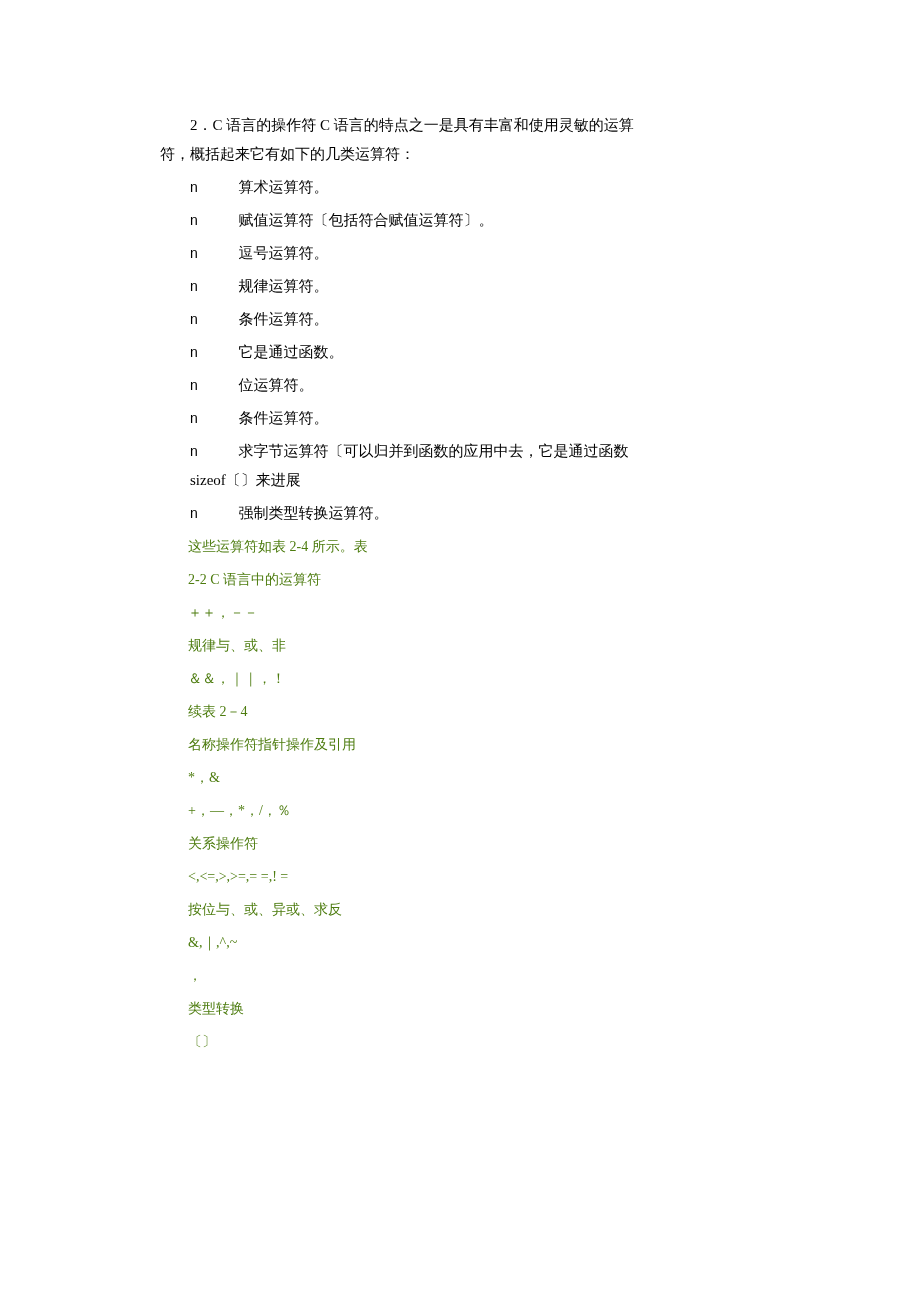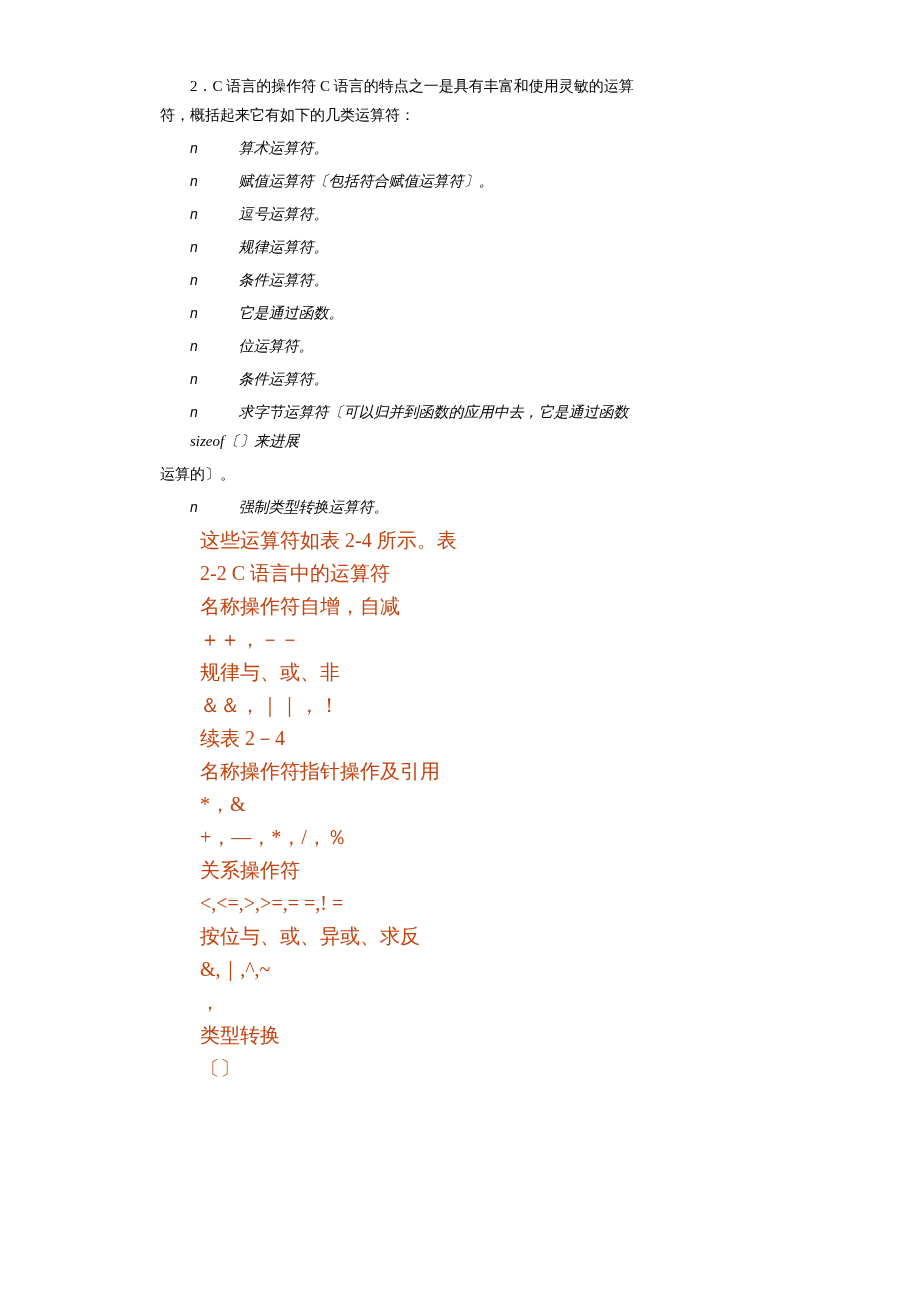--- a/index.html
+++ b/index.html
@@ -3,52 +3,51 @@
   <meta charset="utf-8">
   <style>
     body {
       margin: 0;
       padding: 0;
       background: #ffffff;
       font-family: "SimSun", "宋体", serif;
       width: 920px;
     }
     .page {
-      padding: 72px 120px 60px 160px;
+      padding: 111px 120px 60px 160px;
       box-sizing: border-box;
       width: 776px;
     }
     .para {
       font-size: 15px;
       line-height: 29px;
       color: #000000;
       margin: 0 0 4px 0;
       text-align: left;
     }
     .first-line-indent {
       text-indent: 2em;
     }
     .bullet-line {
       font-size: 15px;
       line-height: 29px;
       color: #000000;
       margin: 0 0 4px 0;
       padding-left: 2em;
-      font-style: italic;
     }
     .bullet-marker {
       font-family: Arial, sans-serif;
       font-size: 14px;
       display: inline-block;
       width: 3.2em;
     }
     .plain-line {
-      font-size: 20px;
+      font-size: 14px;
       line-height: 29px;
-      color: #c2410c;
+      color: #4d7c0f;
       margin: 0 0 4px 0;
       padding-left: 2em;
     }
   </style>
 </head>
 <body>
 
 <div class="page">
 
   <p class="para first-line-indent">2．C 语言的操作符 C 语言的特点之一是具有丰富和使用灵敏的运算符，概括起来它有如下的几类运算符：</p>
@@ -83,30 +82,28 @@
   </p>
   <p class="bullet-line">
     <span class="bullet-marker">n</span>
     <span>条件运算符。</span>
   </p>
 
   <p class="bullet-line" style="padding-left:2em;">
     <span class="bullet-marker">n</span>
     <span>求字节运算符〔可以归并到函数的应用中去，它是通过函数 sizeof〔〕来进展</span>
   </p>
-  <p class="para" style="padding-left:0;">运算的〕。</p>
 
   <p class="bullet-line">
     <span class="bullet-marker">n</span>
     <span>强制类型转换运算符。</span>
   </p>
 
   <p class="plain-line">这些运算符如表 2-4 所示。表</p>
   <p class="plain-line">2-2 C 语言中的运算符</p>
-  <p class="plain-line">名称操作符自增，自减</p>
   <p class="plain-line">＋＋，－－</p>
   <p class="plain-line">规律与、或、非</p>
   <p class="plain-line">＆＆，｜｜，！</p>
   <p class="plain-line">续表 2－4</p>
   <p class="plain-line">名称操作符指针操作及引用</p>
   <p class="plain-line">*，&amp;</p>
   <p class="plain-line">+，―，*，/，％</p>
   <p class="plain-line">关系操作符</p>
   <p class="plain-line">&lt;,&lt;=,&gt;,&gt;=,= =,! =</p>
   <p class="plain-line">按位与、或、异或、求反</p>

